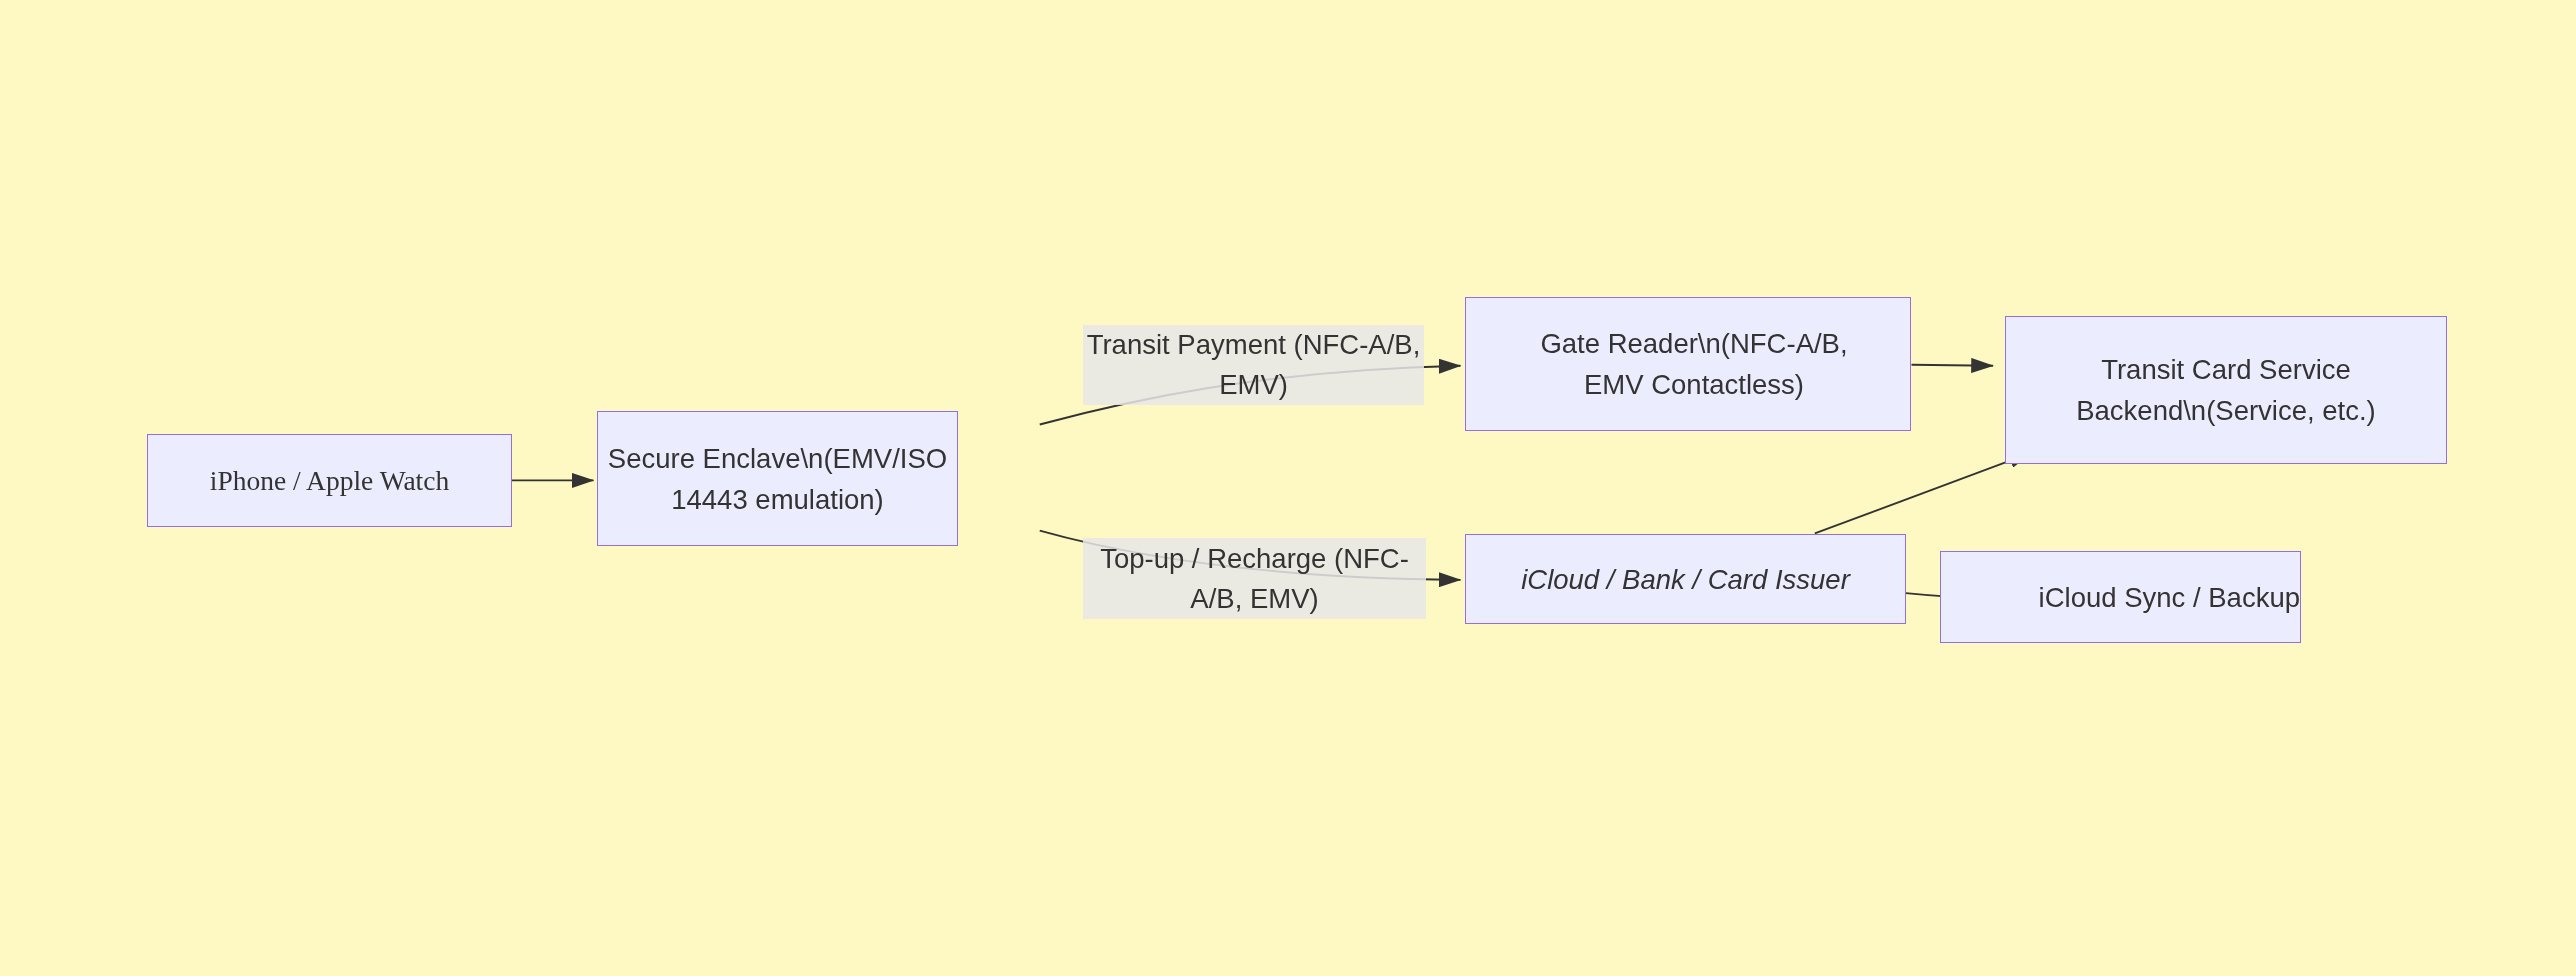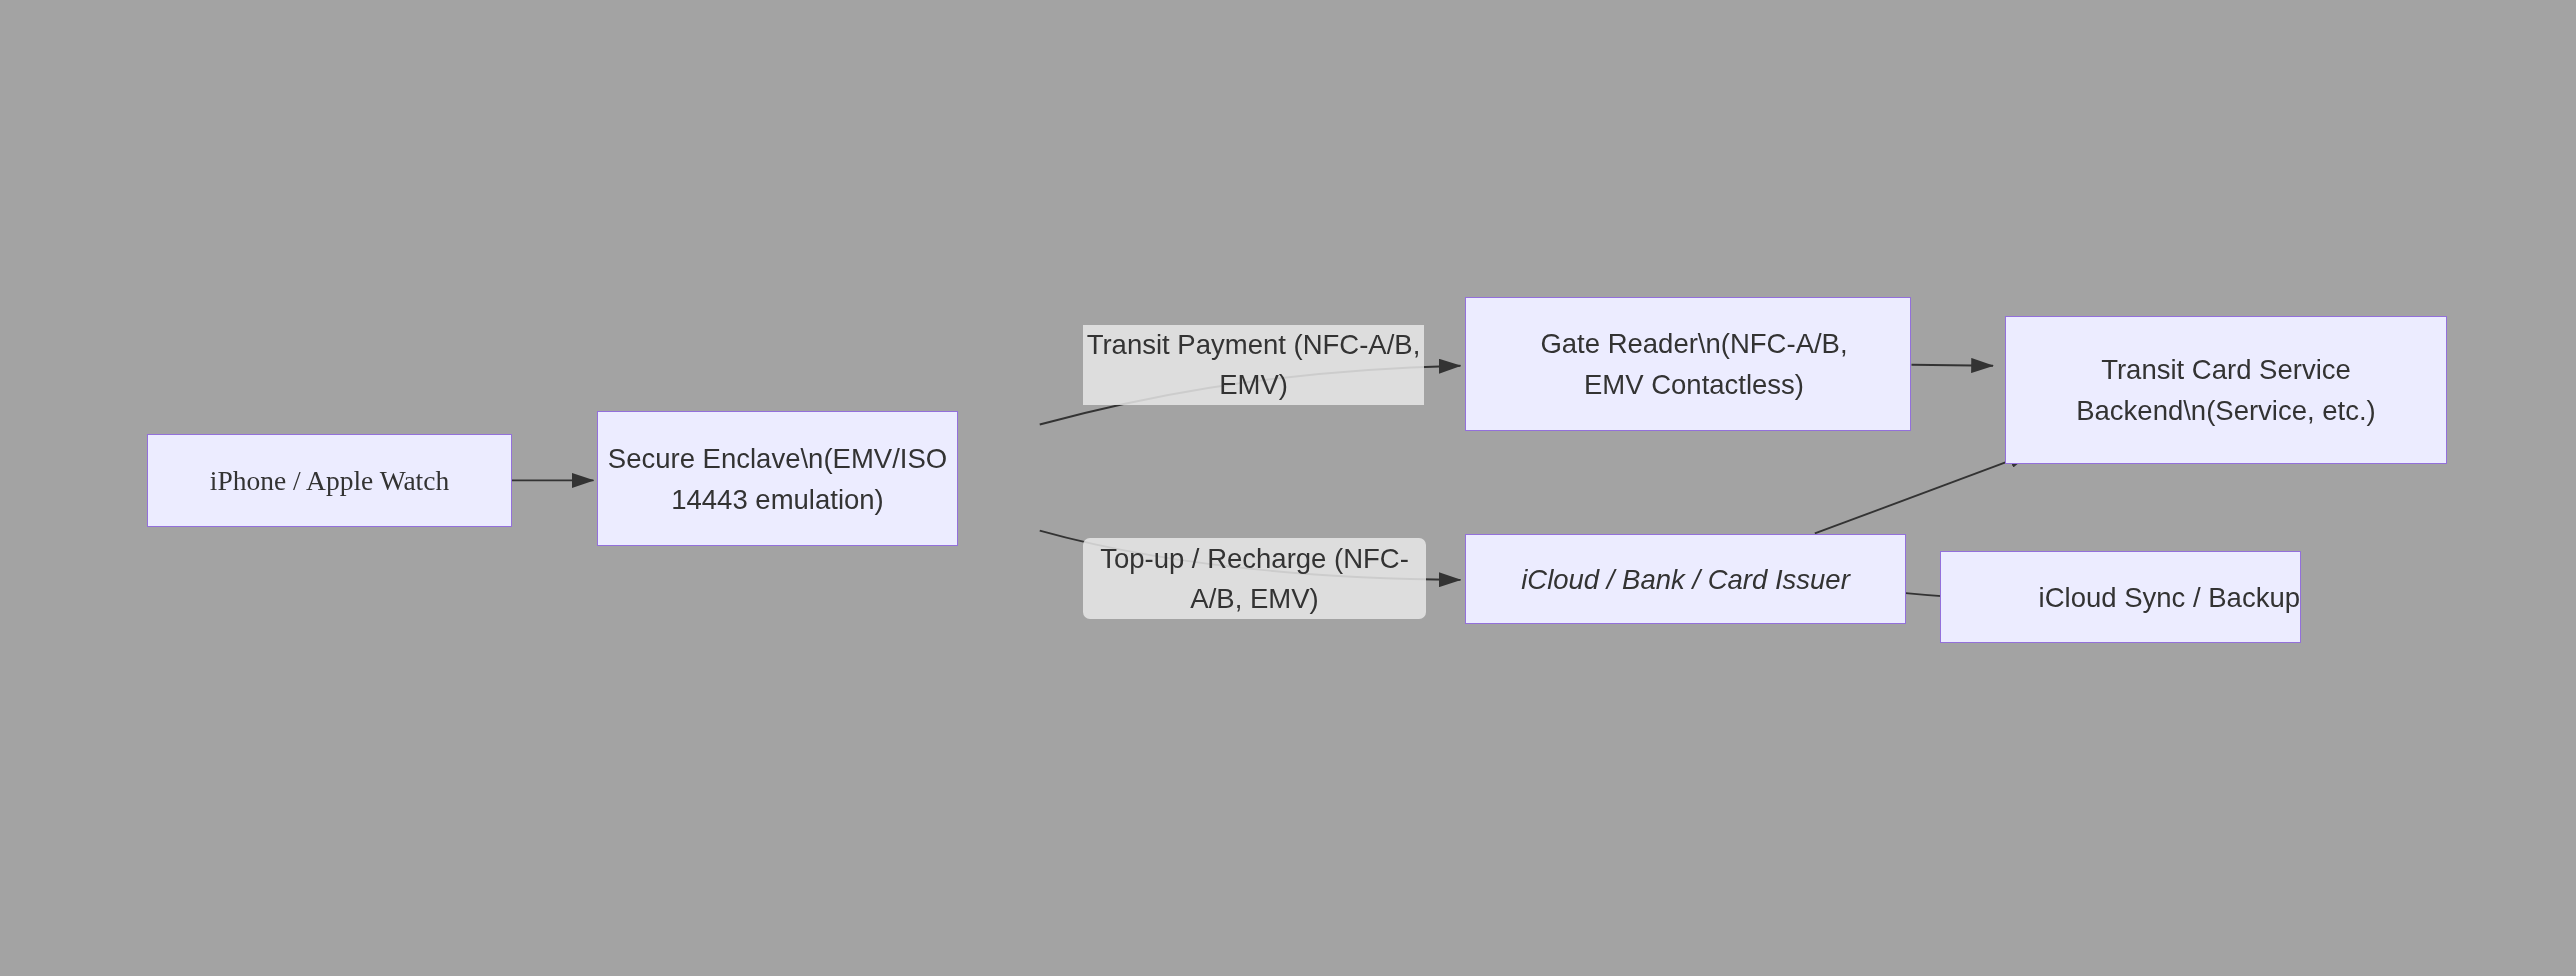--- a/index.html
+++ b/index.html
@@ -1,20 +1,20 @@
 <!DOCTYPE html>
 <html style="font-size:15px"><head>
 <meta charset="utf-8">
 <style>
   html, body { margin: 0; padding: 0; background: #ffffff; }
   .canvas {
     position: relative;
     width: 2576px;
     height: 976px;
-    background: #a3a3a3;
+    background: #fef9c3;
     font-family: "Liberation Sans", "DejaVu Sans", sans-serif;
     color: #333333;
     overflow: hidden;
   }
   svg.edges-layer {
     position: absolute;
     left: 0; top: 0;
     width: 2576px;
     height: 976px;
   }
@@ -62,21 +62,21 @@
     <path d="M2017 385 L2103 386" stroke="#333333" stroke-width="2" fill="none" marker-end="url(#arrow)"></path>
     <path d="M1915 563 L2143 478" stroke="#333333" stroke-width="2" fill="none" marker-end="url(#arrow)"></path>
     <path d="M2011 626 C2060 631, 2110 632, 2144 630" stroke="#333333" stroke-width="2" fill="none" marker-end="url(#arrow)"></path>
   </svg>
 
   <div class="edge-label" style="left:1083px; top:325px; width:341px; height:80px;">
     <div class="line">Transit Payment (NFC-A/B,</div>
     <div class="line">EMV)</div>
   </div>
 
-  <div class="edge-label" style="left:1083px; top:538px; width:343px; height:81px;border-radius:7px;">
+  <div class="edge-label" style="left:1083px; top:538px; width:343px; height:81px;">
     <div class="line">Top-up / Recharge (NFC-</div>
     <div class="line">A/B, EMV)</div>
   </div>
 
   <div class="node" style="left:147px; top:434px; width:365px; height:93px;font-family:Liberation Serif, serif;">
     <div class="line">iPhone / Apple Watch</div>
     <div class="line"></div>
   </div>
 
   <div class="node" style="left:597px; top:411px; width:361px; height:135px;">

